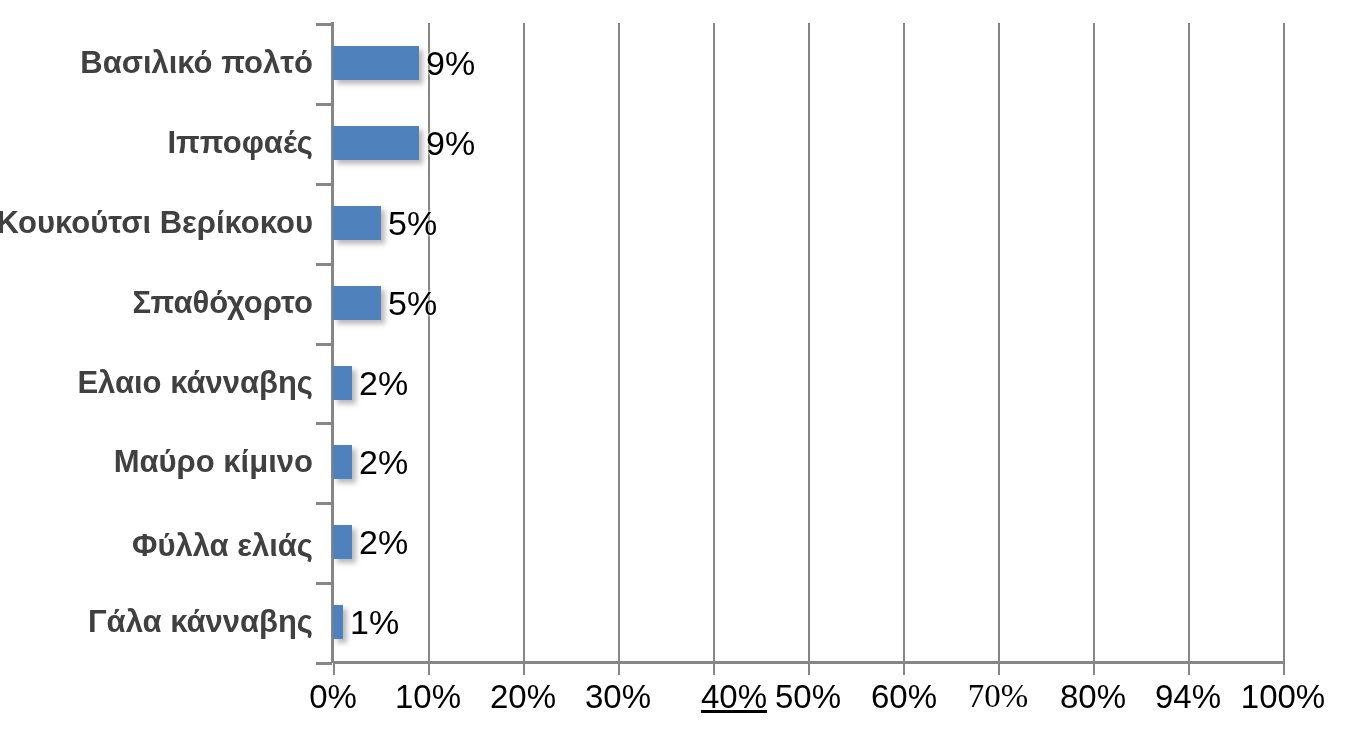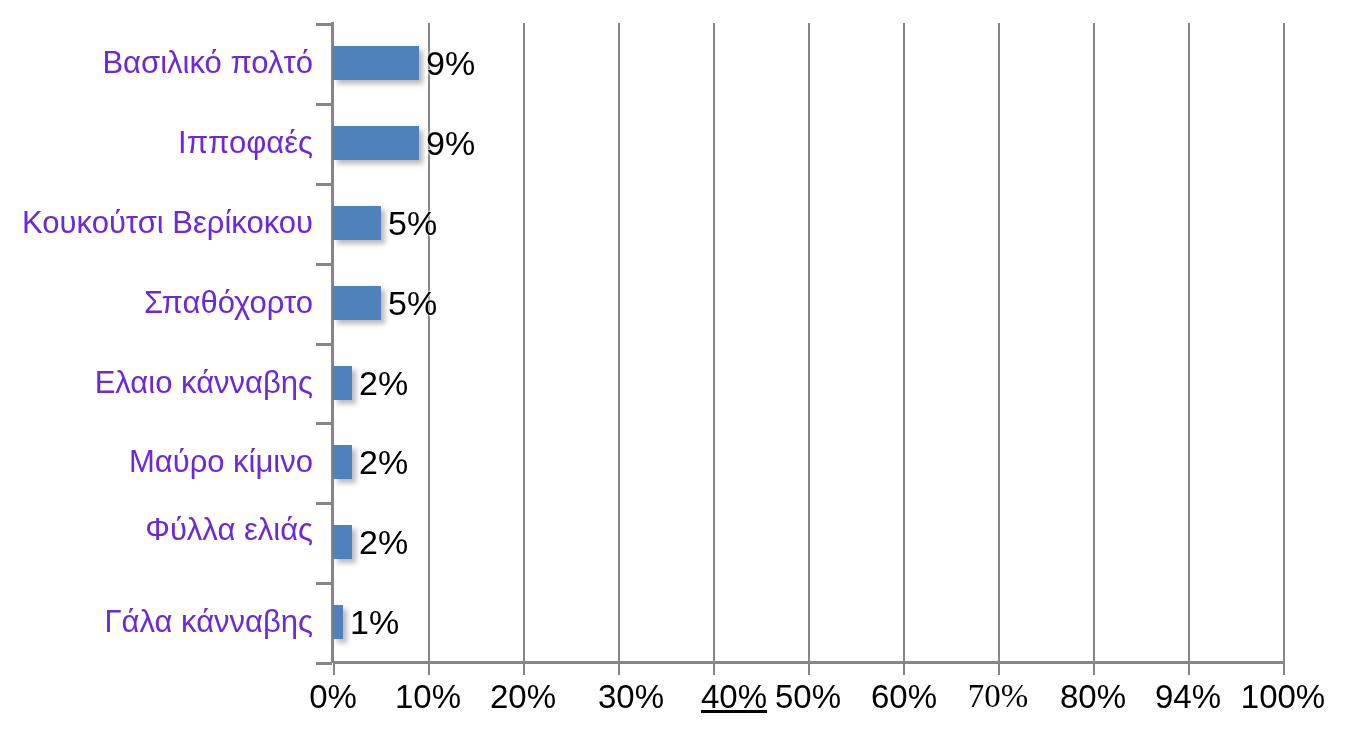--- a/index.html
+++ b/index.html
@@ -105,24 +105,25 @@
     text-shadow: 0 0 3px #ffffff, 0 0 3px #ffffff;
   }
 
   
   .cat-label {
     position: absolute;
     right: 1037px; 
     height: 80px;
     line-height: 80px;
     font-size: 31px;
-    color: #6d28d9;
+    color: #404040;
     white-space: nowrap;
     text-align: center;
     text-shadow: 0 0 3px #ffffff, 0 0 3px #ffffff;
+    font-weight: bold;
   }
 
   
   .val-label {
     position: absolute;
     top: 678px;
     font-size: 33px;
     color: #000000;
     white-space: nowrap;
     text-align: center;
@@ -152,21 +153,21 @@
   <div id="value-axis-line"></div>
 
   <div id="dynamic-layer">
       <div class="val-tick" style="left: 333px;"></div>
       <div class="val-label" style="left: 333px;">0%</div>
       <div class="val-tick" style="left: 428px;"></div>
       <div class="val-label" style="left: 428px;">10%</div>
       <div class="val-tick" style="left: 523px;"></div>
       <div class="val-label" style="left: 523px;">20%</div>
       <div class="val-tick" style="left: 618px;"></div>
-      <div class="val-label" style="left: 631px;">30%</div>
+      <div class="val-label" style="left: 618px;">30%</div>
       <div class="val-tick" style="left: 713px;"></div>
       <div class="val-label" style="left: 734px; text-decoration: underline;">40%</div>
       <div class="val-tick" style="left: 808px;"></div>
       <div class="val-label" style="left: 808px;">50%</div>
       <div class="val-tick" style="left: 903px;"></div>
       <div class="val-label" style="left: 904px;">60%</div>
       <div class="val-tick" style="left: 998px;"></div>
       <div class="val-label" style="left: 998px; font-family: Liberation Serif, serif;">70%</div>
       <div class="val-tick" style="left: 1093px;"></div>
       <div class="val-label" style="left: 1093px;">80%</div>
@@ -210,21 +211,21 @@
       <div class="cat-label" style="top: 342.5px;">Ελαιο κάνναβης</div>
       <div class="bar-band" style="top: 422.375px; left: 333px; position: absolute;">
         <div class="bar" style="width: 19px;"></div>
         <div class="bar-label" style="left: 19px;">2%</div>
       </div>
       <div class="cat-label" style="top: 422.375px; margin-left: 7px;">Μαύρο κίμινο</div>
       <div class="bar-band" style="top: 502.25px; left: 333px; position: absolute;">
         <div class="bar" style="width: 19px;"></div>
         <div class="bar-label" style="left: 19px;">2%</div>
       </div>
-      <div class="cat-label" style="top: 490px;">Φύλλα ελιάς</div>
+      <div class="cat-label" style="top: 506px;">Φύλλα ελιάς</div>
       <div class="bar-band" style="top: 582.125px; left: 333px; position: absolute;">
         <div class="bar" style="width: 10px;"></div>
         <div class="bar-label" style="left: 10px;">1%</div>
       </div>
       <div class="cat-label" style="top: 582.125px;">Γάλα κάνναβης</div>
     </div>
 
 </div>
 
 </body></html>

